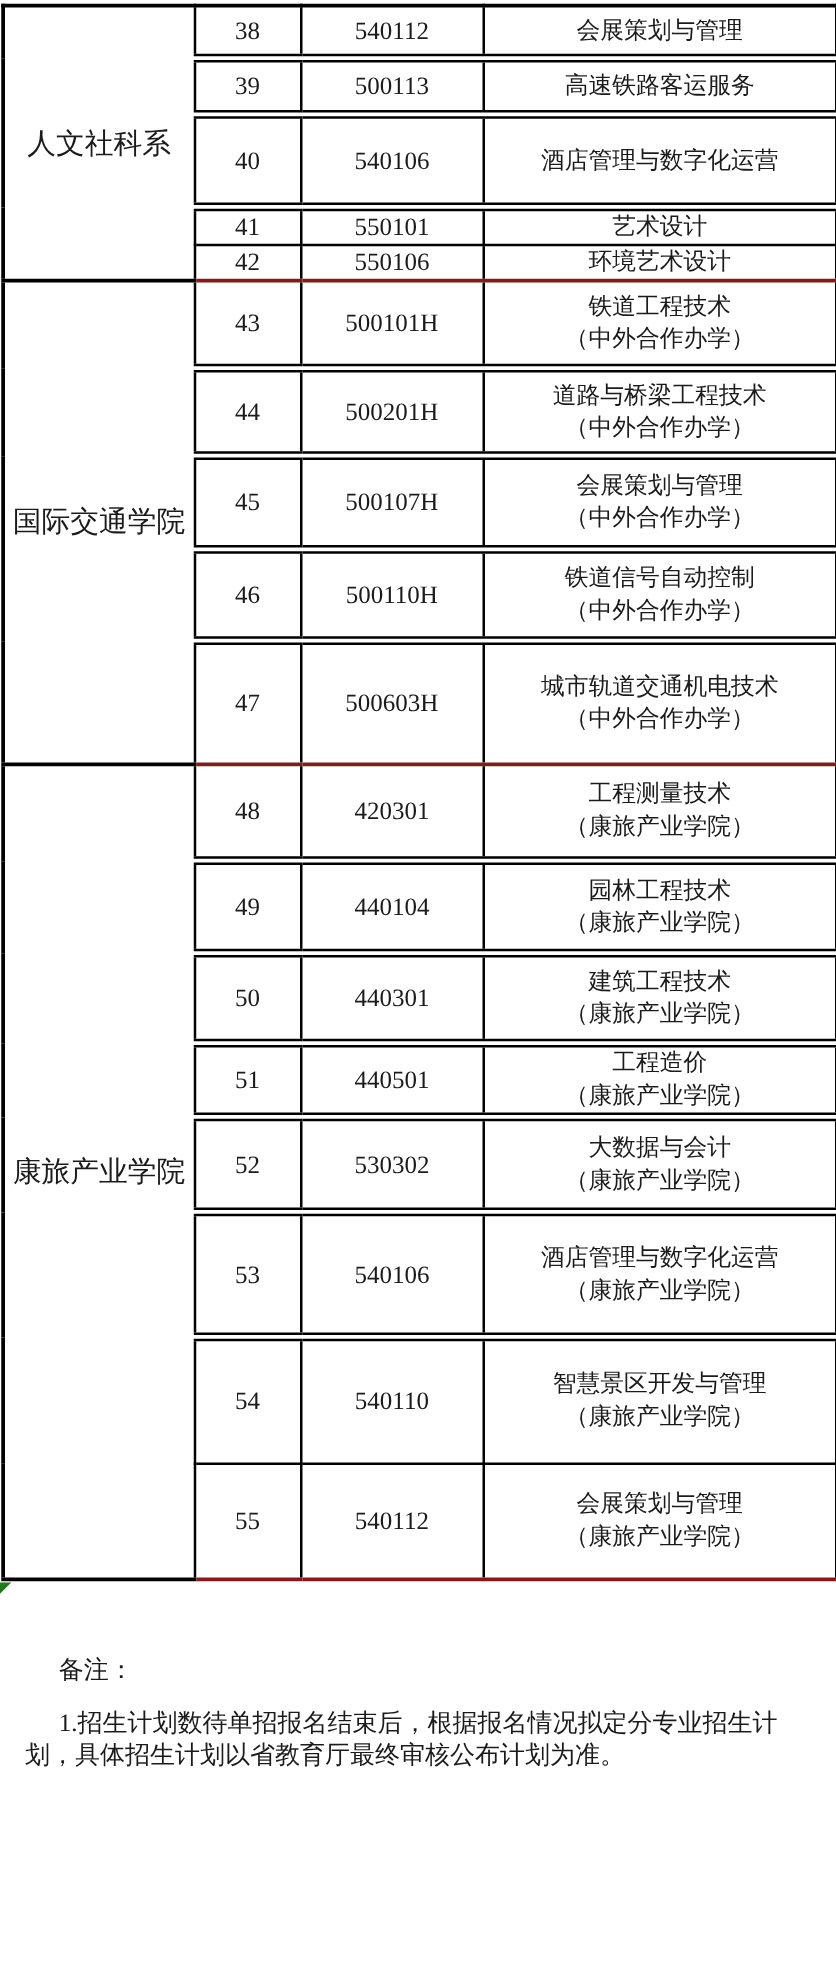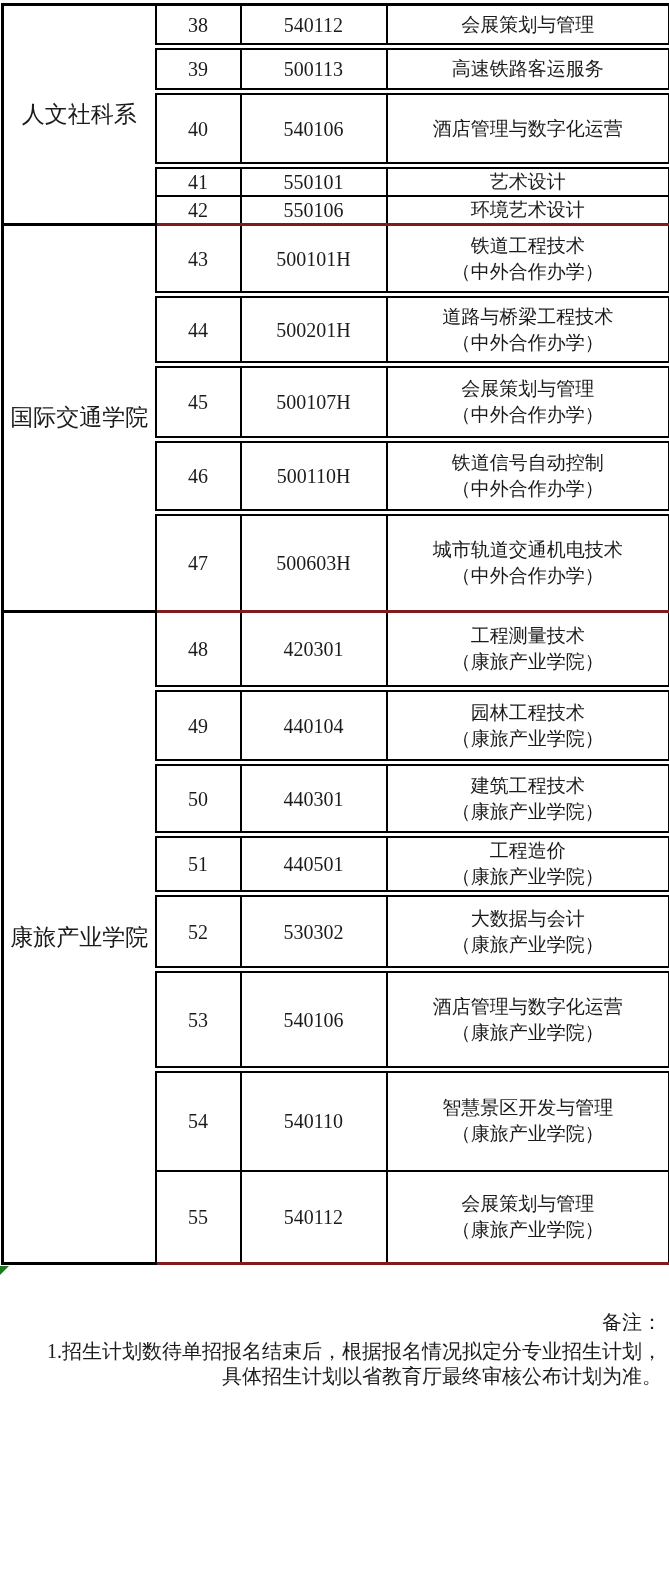--- a/index.html
+++ b/index.html
@@ -26,21 +26,21 @@
   td.cell-single { border-bottom:2px solid #000; }
   td.cell-end    { border-bottom:3px solid #7f1d1d; }
   .major-line { display:block; }
   .campus-note { display:block; }
 
   .remarks {
     position:relative;
     padding:41px 3px 0 2px;
     font-size:20px; line-height:25px;
   }
-  .remarks p { margin:4px; text-indent:27px;text-align:right; }
+  .remarks p { margin:18px; text-indent:27px; }
   .flag {
     position:absolute; top:1px; left:0;
     width:0; height:0;
     border-top:9px solid #1e7a1e;
     border-right:9px solid transparent;
   }
 </style>
 </head>
 <body>
 

